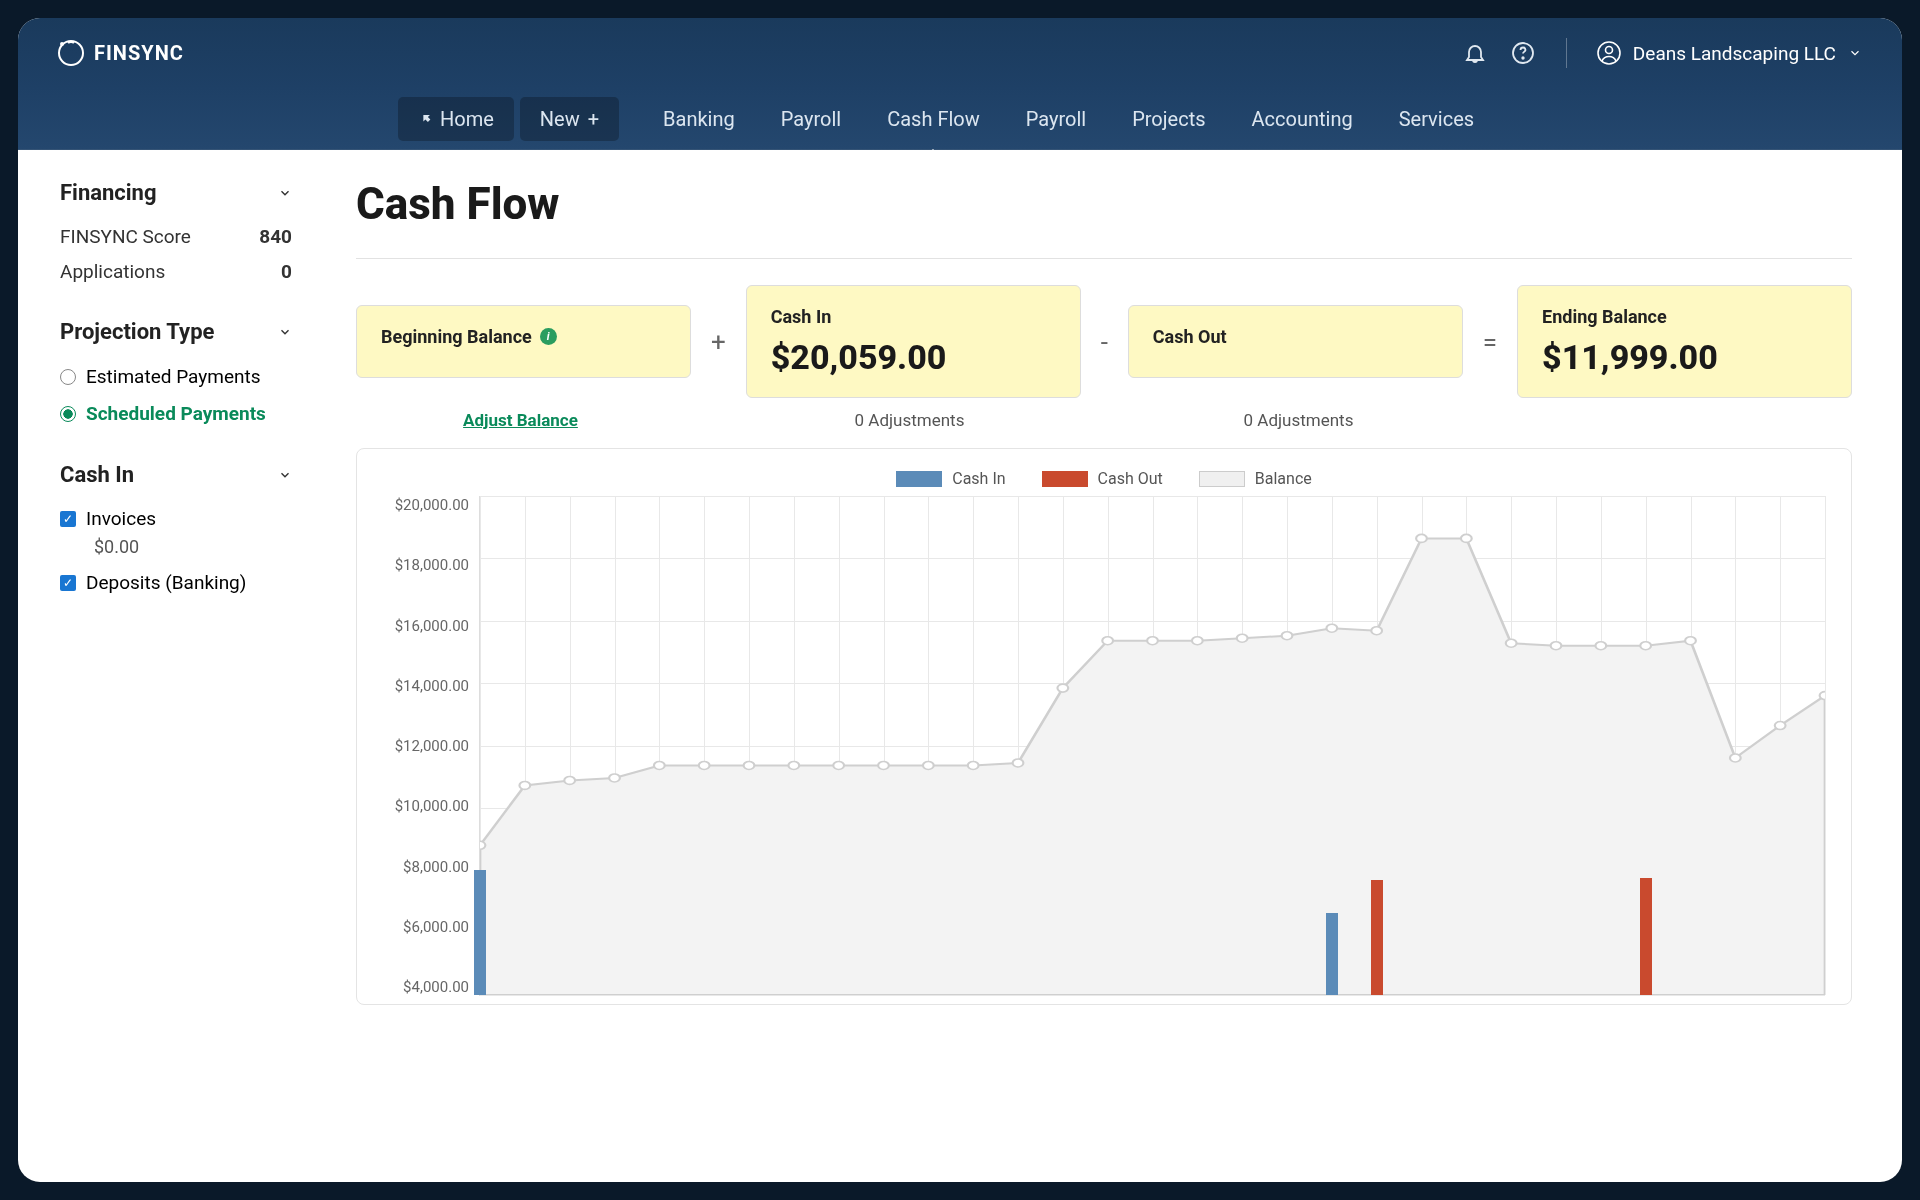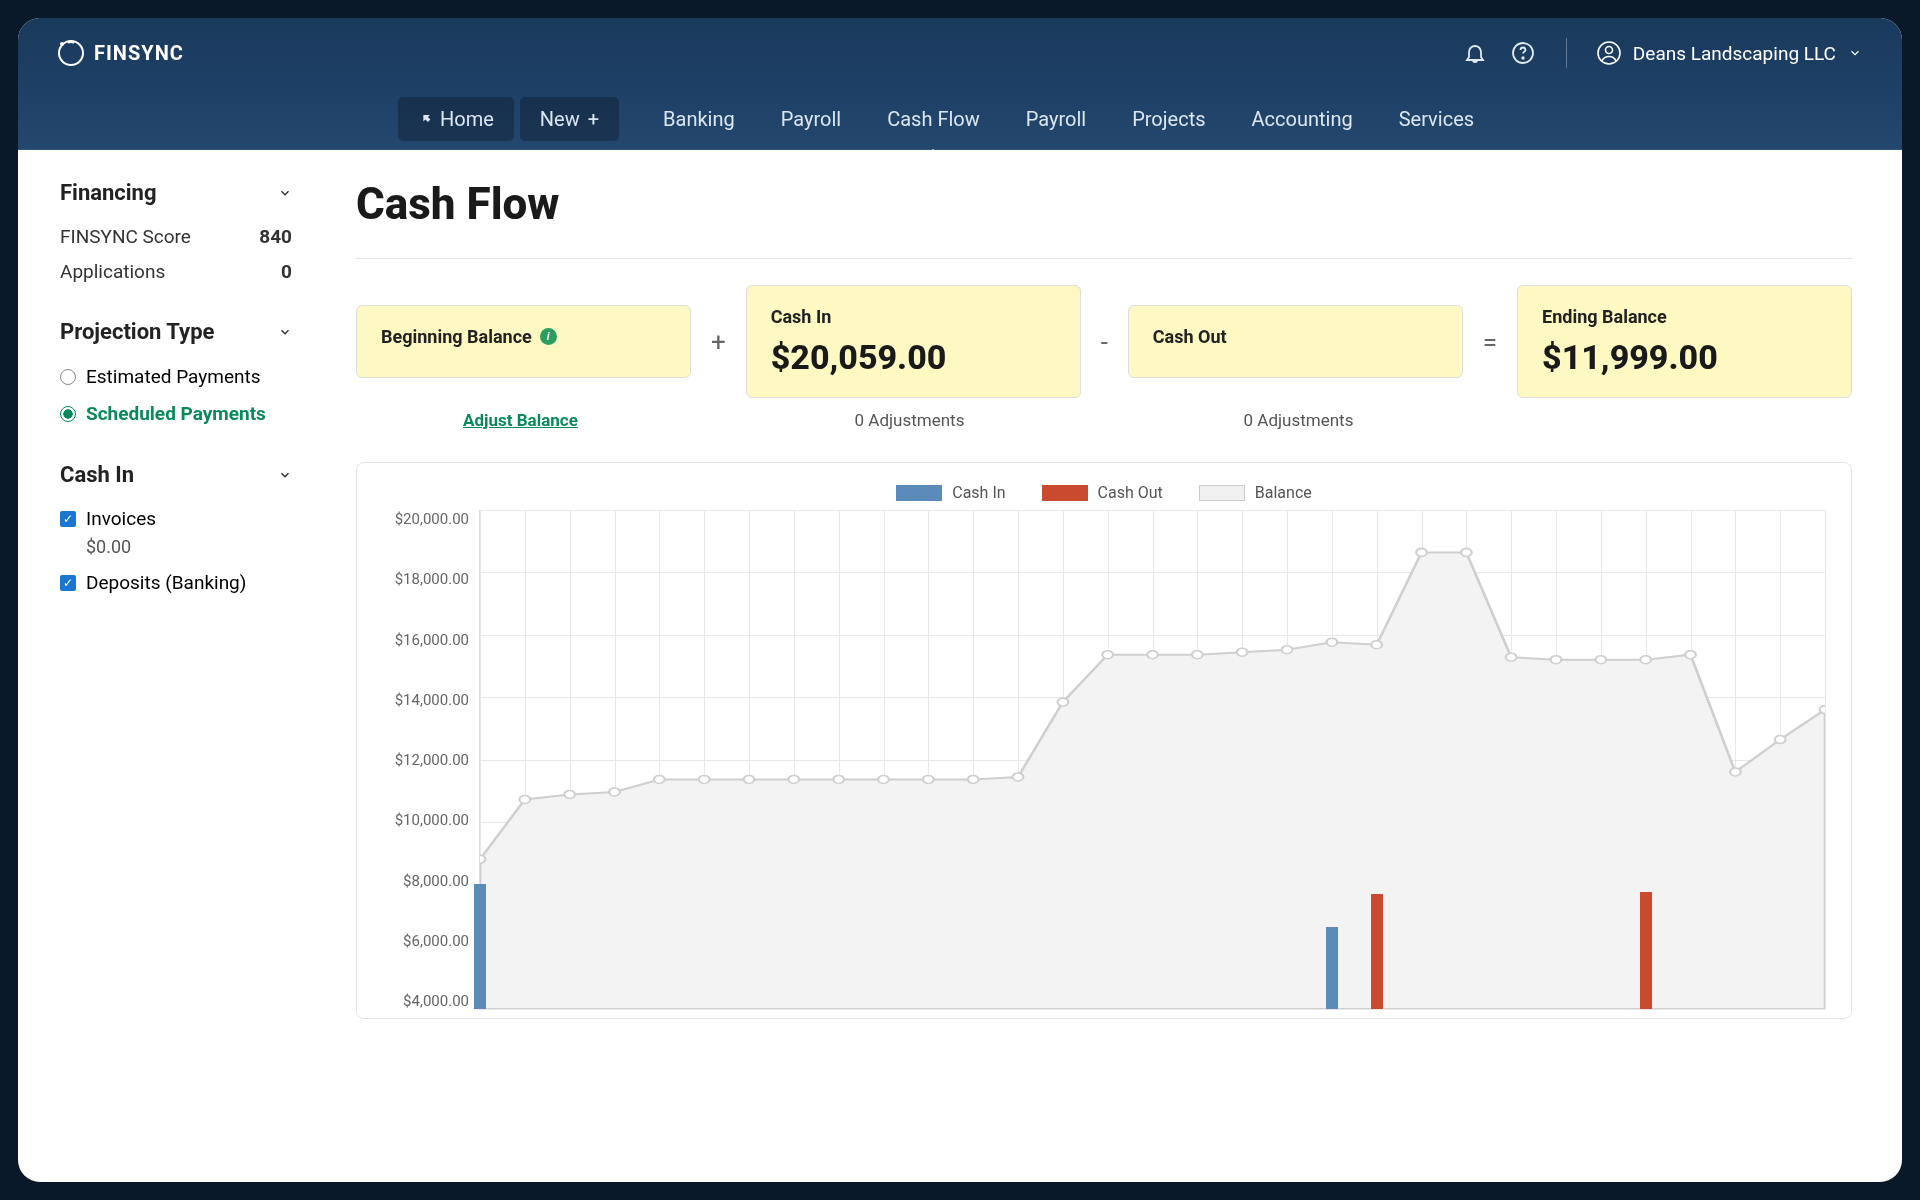--- a/index.html
+++ b/index.html
@@ -26,31 +26,31 @@
 .side-header{display:flex;justify-content:space-between;align-items:center;font-size:22px;font-weight:700;color:#222;margin-bottom:14px;cursor:pointer}
 .side-row{display:flex;justify-content:space-between;font-size:19px;color:#333;padding:6px 0}
 .side-row .val{font-weight:700}
 .period-select{width:100%;border:1px solid #ccc;border-radius:4px;padding:10px 12px;font-size:17px;color:#555;background:#fff;cursor:pointer;display:flex;justify-content:space-between;align-items:center}
 .radio-row{display:flex;align-items:center;gap:10px;font-size:19px;padding:7px 0;cursor:pointer}
 .radio{width:16px;height:16px;border:1.5px solid #888;border-radius:50%;flex-shrink:0}
 .radio.checked{border-color:#0a8a5a;background:radial-gradient(circle,#0a8a5a 0 45%,#fff 50%)}
 .checked-label{color:#0a8a5a;font-weight:700}
 .check-row{display:flex;align-items:center;gap:10px;font-size:19px;padding:6px 0;cursor:pointer}
 .checkbox{width:16px;height:16px;background:#1976d2;border-radius:2px;display:flex;align-items:center;justify-content:center;color:#fff;font-size:12px;flex-shrink:0}
-.sub-amount{margin-left:26px;font-size:18px;color:#555}
+.sub-amount{margin-left:34px;font-size:18px;color:#555}
 .main{flex:1;padding:28px 50px 0 40px;overflow:auto}
 .page-title{font-size:44px;font-weight:800;color:#1a1a1a;margin-bottom:26px;padding-bottom:28px;border-bottom:1px solid #e2e2e2}
 .summary-row{display:flex;align-items:center;gap:16px;margin-bottom:12px}
 .summary-card{flex:1;border:1px solid #ddd;border-radius:6px;padding:20px 24px;background:#fef9c3}
 .card-label{font-size:18px;font-weight:700;color:#222;margin-bottom:10px;display:flex;align-items:center;gap:8px}
 .info-dot{width:17px;height:17px;border-radius:50%;background:#2a9d5f;color:#fff;display:inline-flex;align-items:center;justify-content:center;font-size:11px;font-weight:700;font-style:italic}
 .card-value{font-size:34px;font-weight:800;color:#1a1a1a}
 .card-value.neg{color:#d94a2a}
 .op{font-size:26px;color:#666;padding:0 4px}
-.sub-links{display:flex;gap:16px;margin-bottom:32px}
+.sub-links{display:flex;gap:16px;margin-bottom:18px}
 .sub-link{flex:1;text-align:center;font-size:17px;color:#555}
 .sub-link.adjust{color:#0a8a5a;font-weight:700;text-decoration:underline;cursor:pointer}
 .charts-panel{border:1px solid #e4e4e4;border-radius:8px;padding:20px 26px 8px 26px;background:#fff}
 .charts-header{display:flex;justify-content:space-between;align-items:center;margin-bottom:24px}
 .charts-title{display:flex;align-items:center;gap:14px;font-size:26px;font-weight:800;color:#2a3f66;cursor:pointer}
 .tri{width:0;height:0;border-left:9px solid transparent;border-right:9px solid transparent;border-top:13px solid #2a3f66}
 .date-range{font-size:18px;color:#444}
 .legend{display:flex;justify-content:center;gap:36px;margin-bottom:8px}
 .legend-item{display:flex;align-items:center;gap:10px;font-size:16px;color:#555}
 .swatch{width:46px;height:16px}

